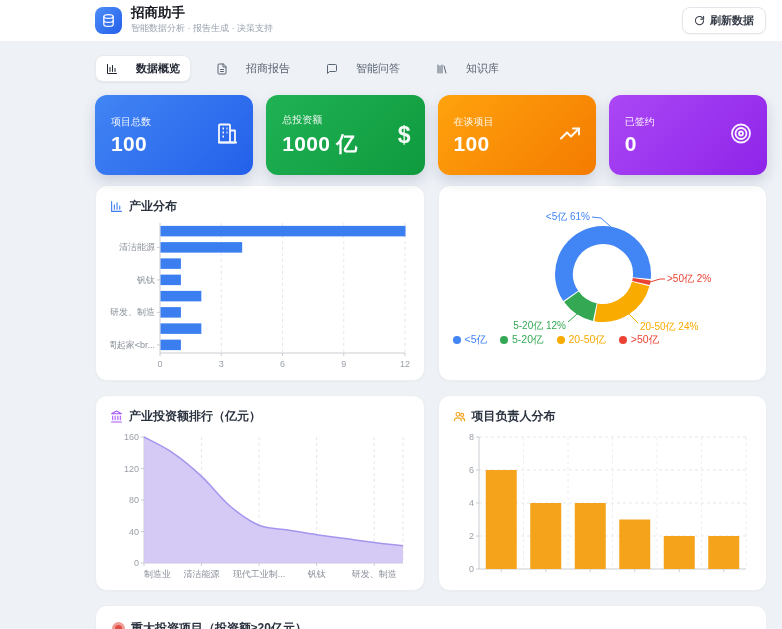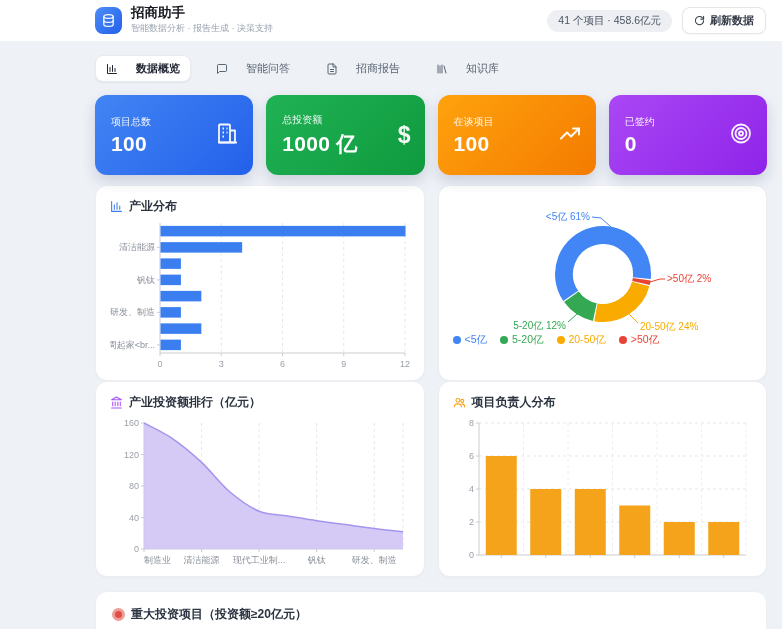--- a/index.html
+++ b/index.html
@@ -58,21 +58,21 @@
     position:relative; height:80px; border-radius:12px; color:#fff;
     padding:13px 16px; display:flex; flex-direction:column; justify-content:center;
     box-shadow:0 6px 14px rgba(20,40,90,.16);
   }
   .stat .s-label { font-size:10px; opacity:.92; }
   .stat .s-value { font-size:21px; font-weight:bold; margin-top:3px; letter-spacing:.3px; }
   .stat .s-icon { position:absolute; right:14px; top:50%; transform:translateY(-50%); opacity:.95; }
   .stat .s-icon svg { width:24px; height:24px; }
   .stat .s-icon .dollar { font-size:23px; font-weight:bold; }
   
-  .charts { display:grid; grid-template-columns:1fr 1fr; gap:0 13px; margin-top:10px; }
+  .charts { display:grid; grid-template-columns:1fr 1fr; gap:14px 13px; margin-top:10px; }
   .card {
     background:#fff; border:1px solid #eceef2; border-radius:12px;
     padding:12px 14px 8px; height:196px; overflow:hidden;
     box-shadow:0 1px 2px rgba(0,0,0,.03);
   }
   .card-title { display:flex; align-items:center; gap:6px; font-size:12px; font-weight:bold; color:#2b3340; }
   .card-title .cicon { width:13px; height:13px; display:inline-flex; }
   .card-title .cicon svg { width:13px; height:13px; }
   .chart-area { margin-top:6px; height:152px; }
   .legend { display:flex; gap:13px; font-size:10.5px; margin-top:-2px; }
@@ -97,21 +97,20 @@
           <path d="M4.5 5.5v13c0 1.66 3.36 3 7.5 3s7.5-1.34 7.5-3v-13"></path>
           <path d="M4.5 12c0 1.66 3.36 3 7.5 3s7.5-1.34 7.5-3"></path>
         </svg>
     </div>
     <div>
       <div class="app-title">招商助手</div>
       <div class="app-sub">智能数据分析 · 报告生成 · 决策支持</div>
     </div>
   </div>
   <div class="h-right">
-    <span class="badge">41 个项目 · 458.6亿元</span>
     <button class="refresh-btn">
       <span style="display:inline-flex;">
           <svg viewBox="0 0 24 24" fill="none" stroke="currentColor" stroke-width="2.2" stroke-linecap="round" stroke-linejoin="round">
             <path d="M21 12a9 9 0 1 1-2.6-6.3"></path>
             <path d="M21 3v6h-6"></path>
           </svg>
         </span>
       <span>刷新数据</span>
     </button>
   </div>
@@ -125,35 +124,35 @@
             <path d="M3 3v18h18"></path>
             <path d="M8 17V9"></path>
             <path d="M13 17V5"></path>
             <path d="M18 17v-6"></path>
           </svg>
         </span>
         <span>数据概览</span>
       </button>
       <button class="tab">
         <span class="ticon">
-          <svg viewBox="0 0 24 24" fill="none" stroke="currentColor" stroke-width="2" stroke-linejoin="round">
-            <path d="M21 15a2 2 0 0 1-2 2H7l-4 4V5a2 2 0 0 1 2-2h14a2 2 0 0 1 2 2z"></path>
-          </svg>
-        </span>
-        <span>智能问答</span>
-      </button>
-      <button class="tab">
-        <span class="ticon">
           <svg viewBox="0 0 24 24" fill="none" stroke="currentColor" stroke-width="2" stroke-linecap="round" stroke-linejoin="round">
             <path d="M14 2H6a2 2 0 0 0-2 2v16a2 2 0 0 0 2 2h12a2 2 0 0 0 2-2V8z"></path>
             <path d="M14 2v6h6"></path>
             <path d="M9 13h6M9 17h6"></path>
           </svg>
         </span>
         <span>招商报告</span>
+      </button>
+      <button class="tab">
+        <span class="ticon">
+          <svg viewBox="0 0 24 24" fill="none" stroke="currentColor" stroke-width="2" stroke-linejoin="round">
+            <path d="M21 15a2 2 0 0 1-2 2H7l-4 4V5a2 2 0 0 1 2-2h14a2 2 0 0 1 2 2z"></path>
+          </svg>
+        </span>
+        <span>智能问答</span>
       </button>
       <button class="tab">
         <span class="ticon">
           <svg viewBox="0 0 24 24" fill="none" stroke="currentColor" stroke-width="2" stroke-linecap="round">
             <path d="M4 4v16"></path>
             <path d="M8 6v14"></path>
             <path d="M12 4v16"></path>
             <path d="m16 6 4 14"></path>
           </svg>
         </span>

